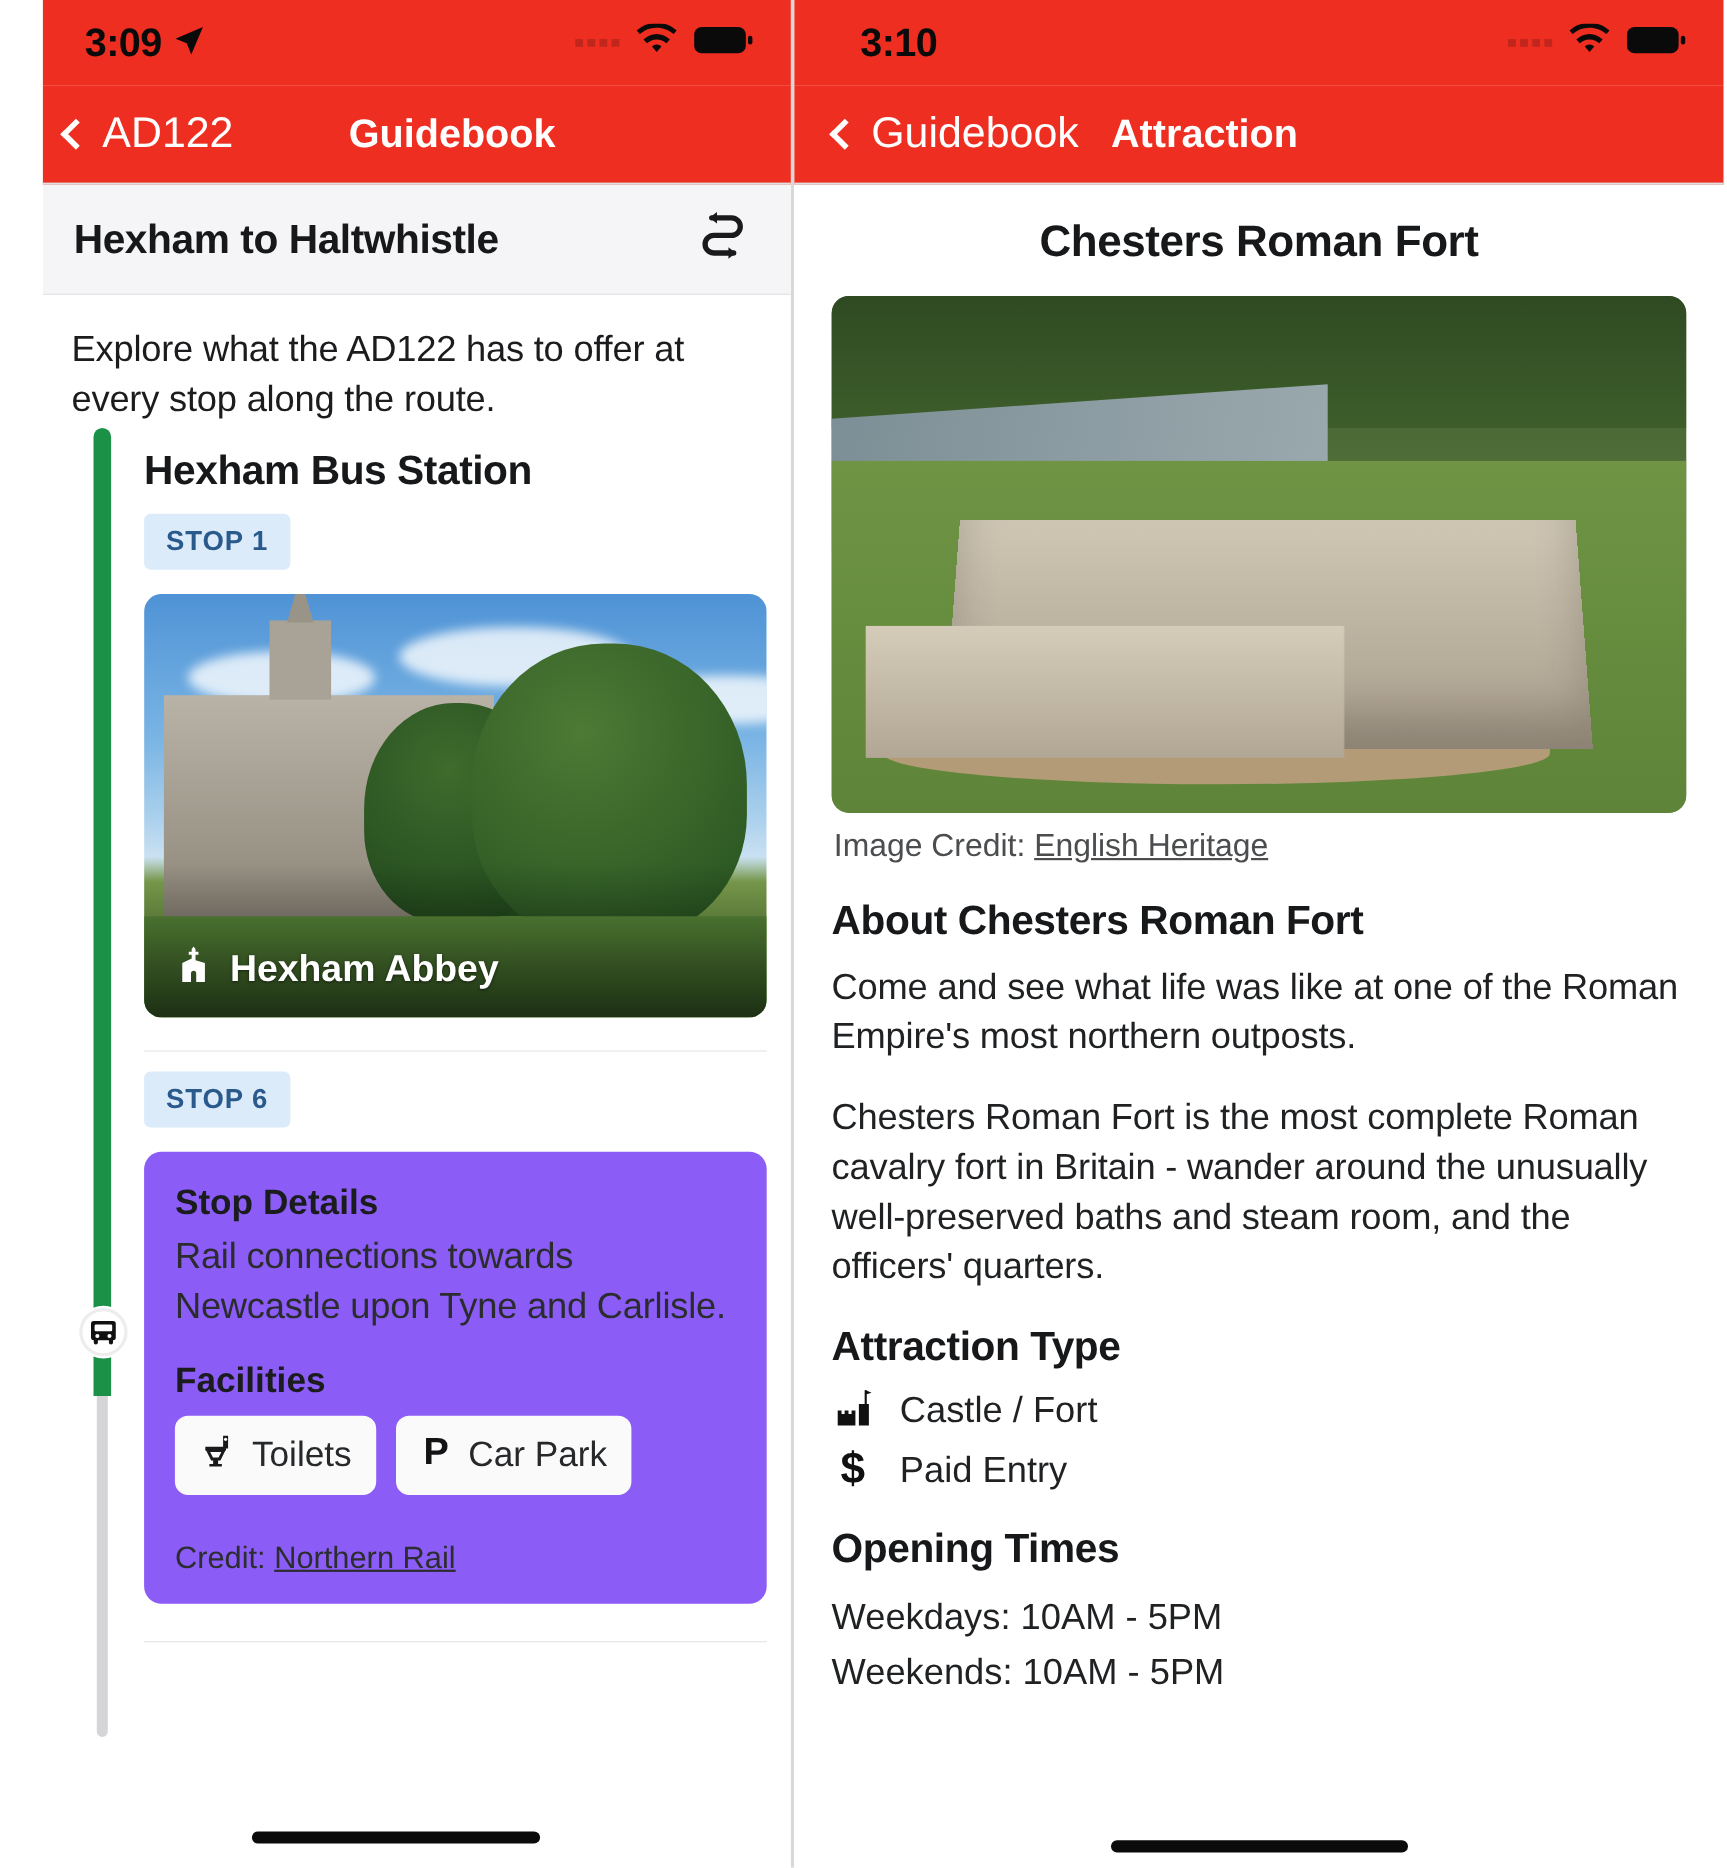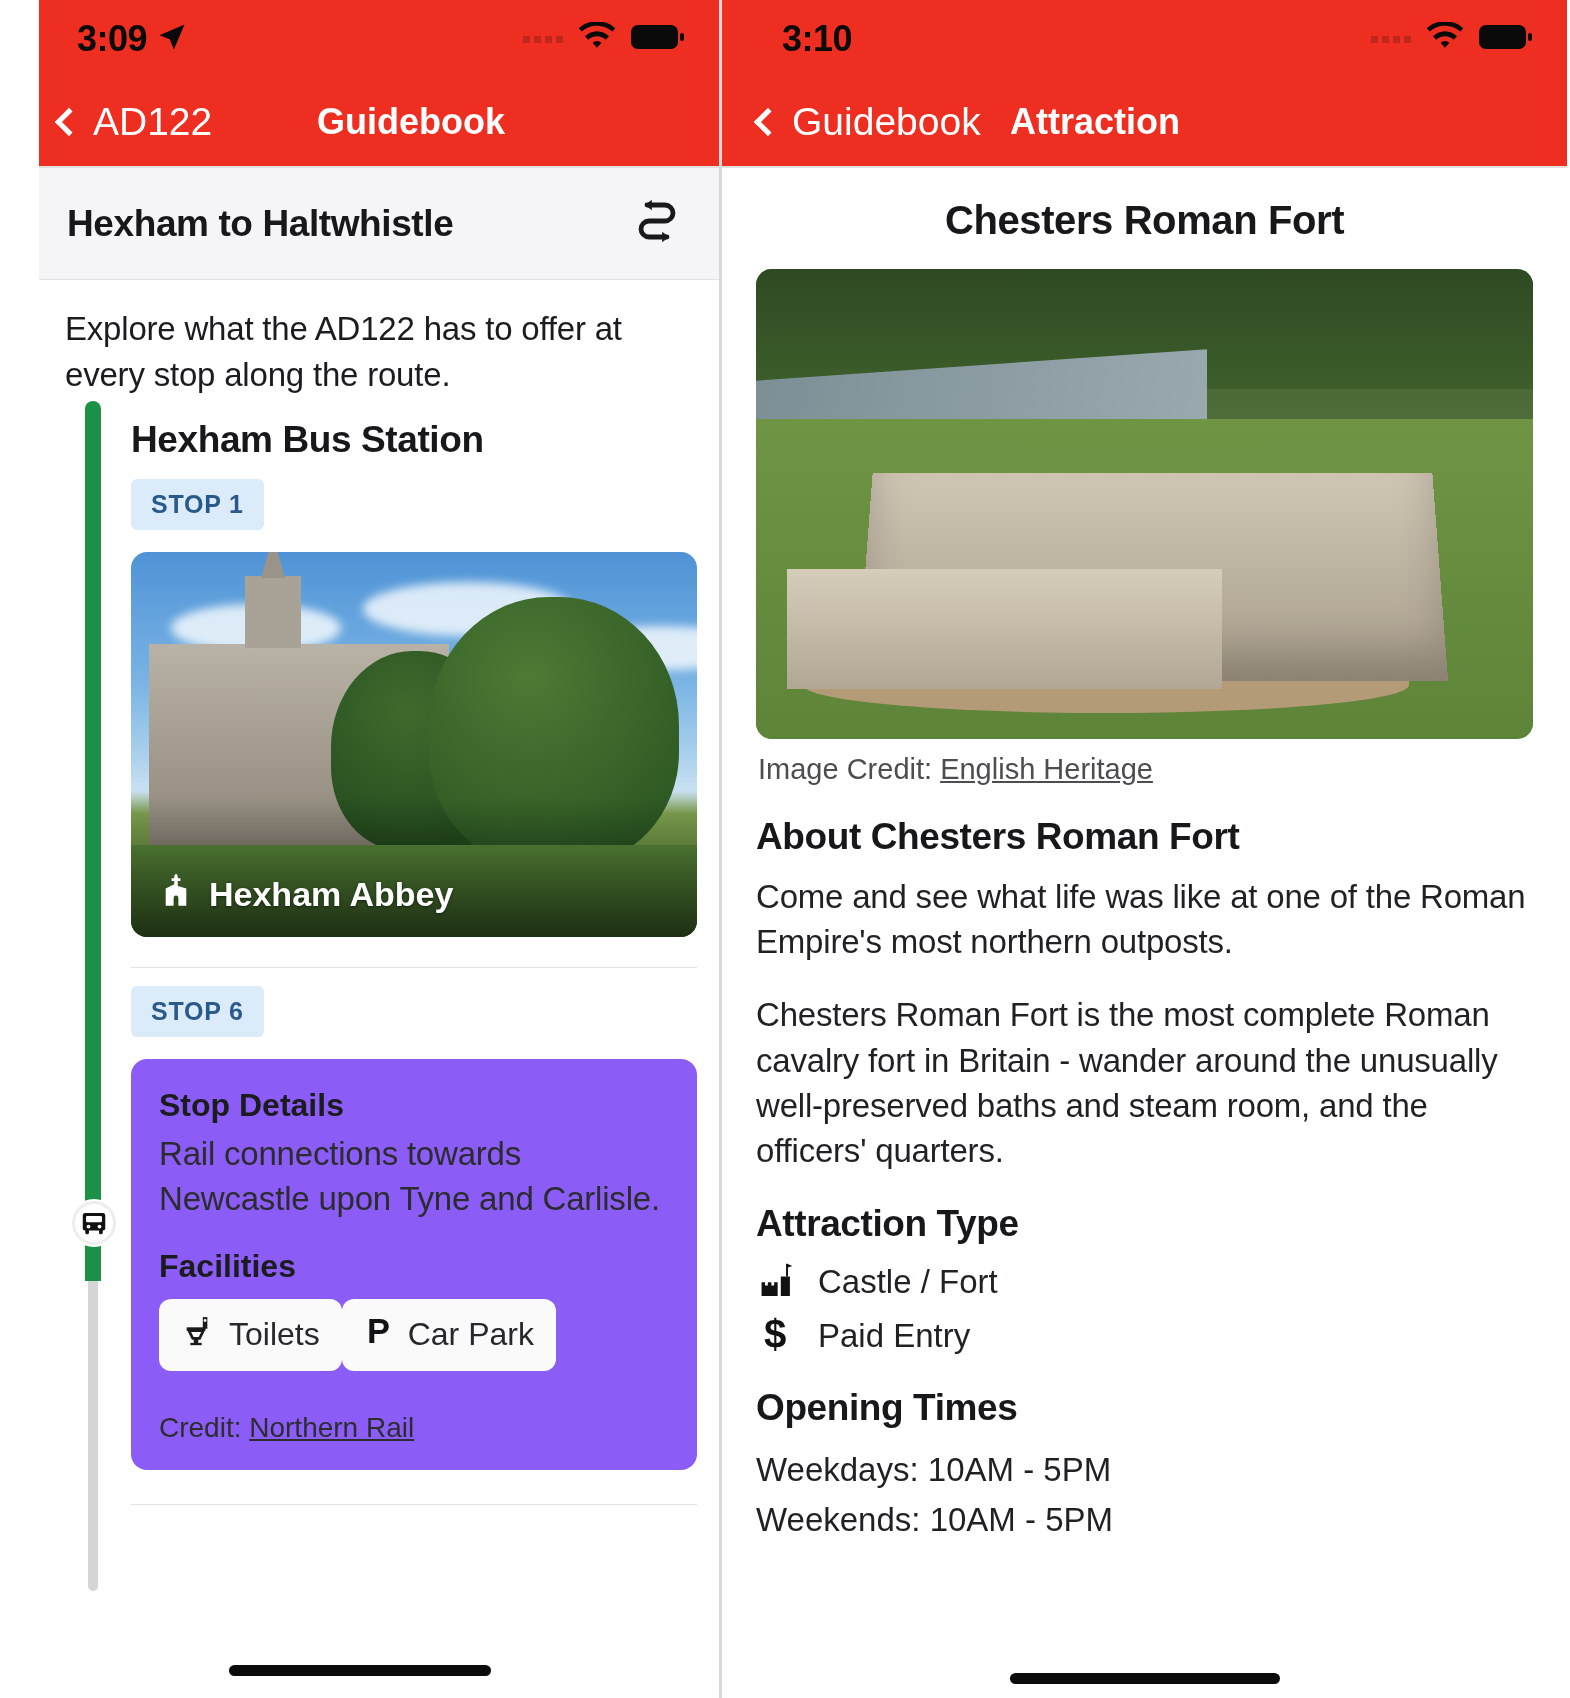--- a/index.html
+++ b/index.html
@@ -54,21 +54,21 @@
     transform: rotate(45deg); margin-right: 2px;
   }
   .nav-title {
     position: absolute; color:#fff; font-size: 36px; font-weight: 700;
   }
   .left  .nav-title { left: 278px; }
   .right .nav-title { left: 288px; }
 
   
   .route-header {
-    height: 112px; background: #F5F5F7;
+    height: 100px; background: #F5F5F7;
     border-bottom: 1px solid #E2E2E4;
     display: flex; align-items: center; justify-content: space-between;
     padding: 0 30px 0 28px;
   }
   .route-title { font-size: 37px; font-weight: 700; color: #17181A; letter-spacing: -0.4px; }
   .swap-btn { cursor: pointer; padding: 6px; }
 
   
   .intro {
     font-size: 33px; color: #1c1c1e; line-height: 1.38;
@@ -148,21 +148,21 @@
   .divider { height: 1px; background: #E3E3E5; margin: 30px 0 0 0; }
 
   
   .details-card {
     margin-top: 22px; background: #8b5cf6; border-radius: 16px;
     padding: 28px 28px 26px 28px;
   }
   .dc-h { font-size: 32px; font-weight: 700; color: #1b1c1e; margin-bottom: 8px; }
   .dc-p { font-size: 33px; color: #2a2c2e; line-height: 1.36; letter-spacing: -0.2px; }
   .dc-h2 { font-size: 32px; font-weight: 700; color: #1b1c1e; margin: 26px 0 14px; }
-  .chips { display: flex; }
+  .chips { display: flex; gap: 18px; }
   .chip {
     background: #FAFAFA; border-radius: 12px; padding: 14px 22px;
     display: flex; align-items: center; gap: 14px;
     font-size: 32px; color: #26282a;
   }
   .dc-credit { margin-top: 41px; font-size: 28px; color: #2b2d2f; }
   .dc-credit a, .link { color: inherit; text-decoration: underline; cursor: pointer; }
   .bottom-divider { height:1px; background:#E3E3E5; margin-top: 34px; }
 
   

